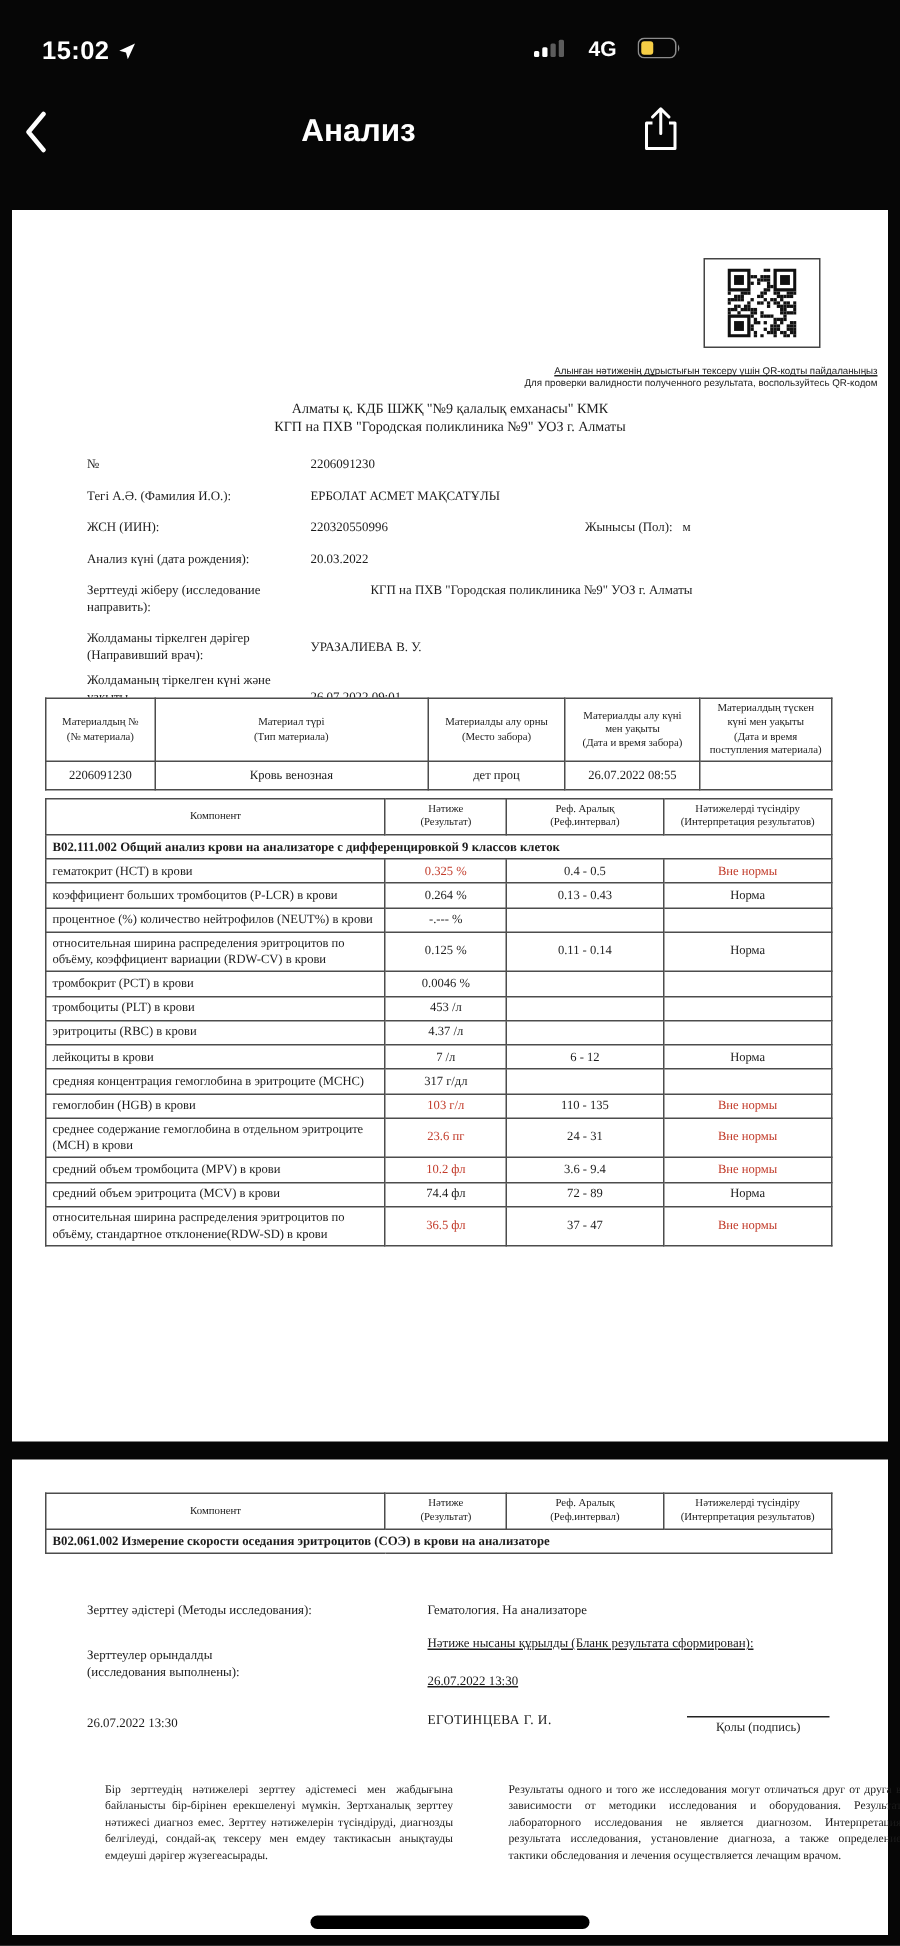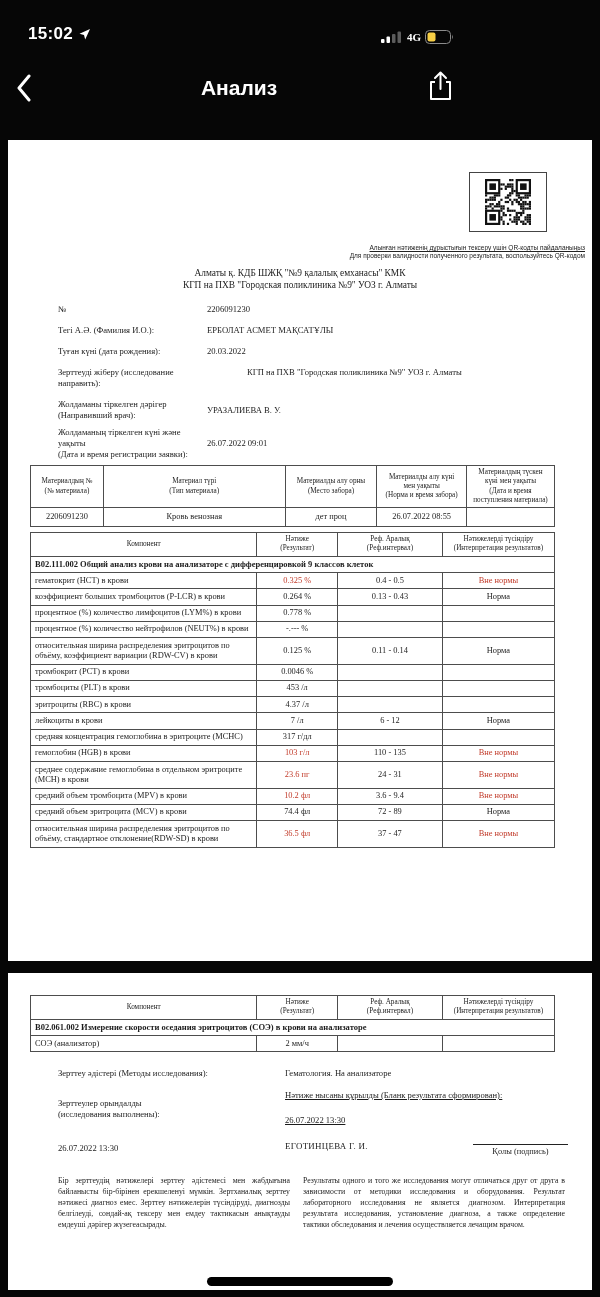--- a/index.html
+++ b/index.html
@@ -1,22 +1,22 @@
 <!DOCTYPE html>
 <html><head>
 <meta charset="utf-8">
 <style>
   html,body{margin:0;padding:0;background:#000;}
   .screen{position:relative;width:600px;height:1297px;background:#060606;overflow:hidden;
           font-family:"Liberation Sans",sans-serif;}
   
-  .status-bar{position:absolute;top:0;left:0;width:476px;height:44px;display:flex;
-              justify-content:space-between;align-items:flex-end;padding:12px 22px 0 28px;box-sizing:border-box;color:#fff;}
+  .status-bar{position:absolute;top:12px;left:0;width:476px;height:44px;display:flex;
+              justify-content:space-between;align-items:flex-start;padding:12px 22px 0 28px;box-sizing:border-box;color:#fff;}
   .sb-left{display:flex;align-items:center;gap:5px;font-size:17px;font-weight:700;letter-spacing:.3px;}
-  .sb-right{display:flex;align-items:center;gap:4px;font-size:11px;font-weight:600;font-family:Liberation Serif, serif;}
+  .sb-right{display:flex;align-items:center;gap:14px;font-size:14px;font-weight:600;}
   
   .nav-bar{position:absolute;top:44px;left:0;width:478px;height:94px;color:#fff;}
   .nav-back{position:absolute;left:16px;top:30px;cursor:pointer;}
   .nav-title{position:absolute;left:0;right:0;top:32px;text-align:center;font-size:21px;font-weight:600;}
   .nav-share{position:absolute;right:24px;top:26px;cursor:pointer;}
   
   .page{position:absolute;left:8px;width:584px;background:#fff;color:#1c1c1c;
         font-family:"Liberation Serif","DejaVu Serif",serif;}
   .page1{top:140px;height:821px;}
   .page2{top:973px;height:317px;}
@@ -51,24 +51,24 @@
   .res-table{position:absolute;left:22px;top:392px;width:525px;}
   .esr-table{position:absolute;left:22px;top:22px;width:525px;}
   
   .methods-row{position:absolute;left:50px;top:95px;display:flex;font-size:8.6px;}
   .methods-row .lbl{width:227px;flex:none;}
   .performed{position:absolute;left:50px;top:114px;font-size:8.6px;white-space:pre-line;line-height:11px;}
   .performed .date{margin-top:12px;}
   .formed{position:absolute;left:277px;top:117px;width:285px;font-size:8.6px;line-height:11px;text-decoration:underline;}
   .formed .date{margin-top:14px;}
   .sig-name{position:absolute;left:277px;top:168px;font-size:8.9px;letter-spacing:.3px;}
-  .sig-block{position:absolute;left:465px;top:171px;width:95px;text-align:center;
+  .sig-block{position:absolute;left:450px;top:171px;width:95px;text-align:center;
              border-top:1px solid #222;padding-top:2px;font-size:8.4px;}
   .disclaimers{position:absolute;left:50px;top:202px;display:flex;gap:13px;}
-  .disclaimers p{margin:0;font-size:7.8px;line-height:1.42;text-align:justify;}
+  .disclaimers p{margin:12px;font-size:7.8px;line-height:1.42;text-align:justify;}
   .disc-kk{width:232px;}
   .disc-ru{width:262px;}
   
   .home-indicator{position:absolute;left:50%;transform:translateX(-50%);bottom:4px;width:186px;height:9px;
                   background:#000;border-radius:5px;}
 </style>
 </head>
 <body>
 
 <div class="screen">
@@ -277,21 +277,27 @@
     <div class="fields">
       <div class="f-row">
         <span class="f-label">№</span>
         <span class="f-value">2206091230</span>
       </div>
       <div class="f-row">
         <span class="f-label">Тегі А.Ә. (Фамилия И.О.):</span>
         <span class="f-value">ЕРБОЛАТ АСМЕТ МАҚСАТҰЛЫ</span>
       </div>
       <div class="f-row">
-        <span class="f-label">Туған күні (дата рождения):</span>
+        <span class="f-label">ЖСН (ИИН):</span>
+        <span class="f-value fixed">220320550996</span>
+        <span class="f-label2">Жынысы (Пол):</span>
+        <span class="f-value">м</span>
+      </div>
+      <div class="f-row">
+        <span class="f-label">Анализ күні (дата рождения):</span>
         <span class="f-value">20.03.2022</span>
       </div>
       <div class="f-row gap-top">
         <span class="f-label">Зерттеуді жіберу (исследование направить):</span>
         <span class="f-value">КГП на ПХВ "Городская поликлиника №9" УОЗ г. Алматы</span>
       </div>
       <div class="f-row tall">
         <span class="f-label">Жолдаманы тіркелген дәрігер
 (Направивший врач):</span>
         <span class="f-value">УРАЗАЛИЕВА В. У.</span>
@@ -314,21 +320,21 @@
       <thead>
           <tr>
             <th>Материалдың №
 (№ материала)</th>
             <th>Материал түрі
 (Тип материала)</th>
             <th>Материалды алу орны
 (Место забора)</th>
             <th>Материалды алу күні
 мен уақыты
-(Норма и время забора)</th>
+(Дата и время забора)</th>
             <th>Материалдың түскен
 күні мен уақыты
 (Дата и время
 поступления материала)</th>
           </tr>
         </thead>
         <tbody>
           <tr>
             <td>2206091230</td>
             <td>Кровь венозная</td>
@@ -367,26 +373,20 @@
             <td>0.4 - 0.5</td>
             <td class="red">Вне нормы</td>
           </tr>
           <tr>
             <td class="comp">коэффициент больших тромбоцитов (P-LCR) в крови</td>
             <td>0.264 %</td>
             <td>0.13 - 0.43</td>
             <td>Норма</td>
           </tr>
           <tr>
-            <td class="comp">процентное (%) количество лимфоцитов (LYM%) в крови</td>
-            <td>0.778 %</td>
-            <td></td>
-            <td></td>
-          </tr>
-          <tr>
             <td class="comp">процентное (%) количество нейтрофилов (NEUT%) в крови</td>
             <td>-.--- %</td>
             <td></td>
             <td></td>
           </tr>
           <tr>
             <td class="comp">относительная ширина распределения эритроцитов по объёму, коэффициент вариации (RDW-CV) в крови</td>
             <td>0.125 %</td>
             <td>0.11 - 0.14</td>
             <td>Норма</td>
@@ -472,26 +472,20 @@
             <th>Реф. Аралық
 (Реф.интервал)</th>
             <th>Нәтижелерді түсіндіру
 (Интерпретация результатов)</th>
           </tr>
         </thead>
         <tbody>
           <tr>
             <td class="section" colspan="4">B02.061.002 Измерение скорости оседания эритроцитов (СОЭ) в крови на анализаторе</td>
           </tr>
-          <tr>
-            <td class="comp">СОЭ (анализатор)</td>
-            <td>2 мм/ч</td>
-            <td></td>
-            <td></td>
-          </tr>
         </tbody>
     </table>
 
     <div class="methods-row">
       <span class="lbl">Зерттеу әдістері (Методы исследования):</span>
       <span>Гематология. На анализаторе</span>
     </div>
 
     <div class="performed">
       <div>Зерттеулер орындалды

